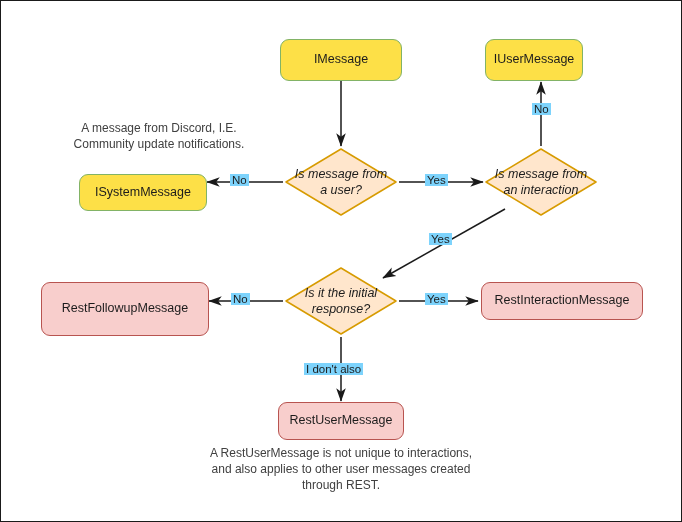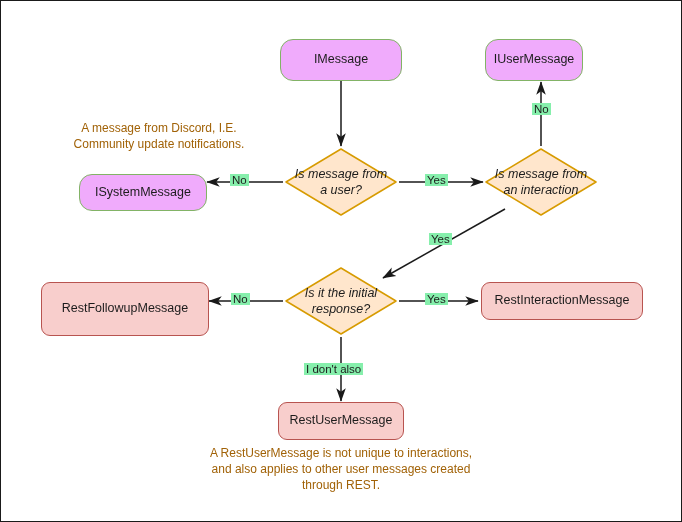--- a/index.html
+++ b/index.html
@@ -37,23 +37,22 @@
     font-size: 12.5px;
     color: #1c1c1c;
     line-height: 1.25;
   }
   .rect {
     border-radius: 9px;
     border-width: 1.4px;
     border-style: solid;
   }
   .green {
-    background: #f0abfc;
+    background: #fde047;
     border-color: #82b366;
-    border-radius: 13px;
   }
   .pink {
     background: #f8cecc;
     border-color: #b85450;
   }
   .diamond-wrap {
     position: absolute;
   }
   .diamond-wrap svg {
     position: absolute;
@@ -73,28 +72,28 @@
     font-size: 12.5px;
     color: #1c1c1c;
     line-height: 1.3;
     white-space: pre-line;
     font-style: italic;
   }
   .edge-label {
     position: absolute;
     font-size: 11.5px;
     color: #1c1c1c;
-    background: #86efac;
+    background: #7dd3fc;
     padding: 0 2px;
     white-space: nowrap;
   }
   .note {
     position: absolute;
     font-size: 12px;
-    color: #a16207;
+    color: #404040;
     line-height: 1.35;
     text-align: center;
     white-space: pre-line;
   }
 </style>
 </head>
 <body>
 
 <div id="canvas">
 

